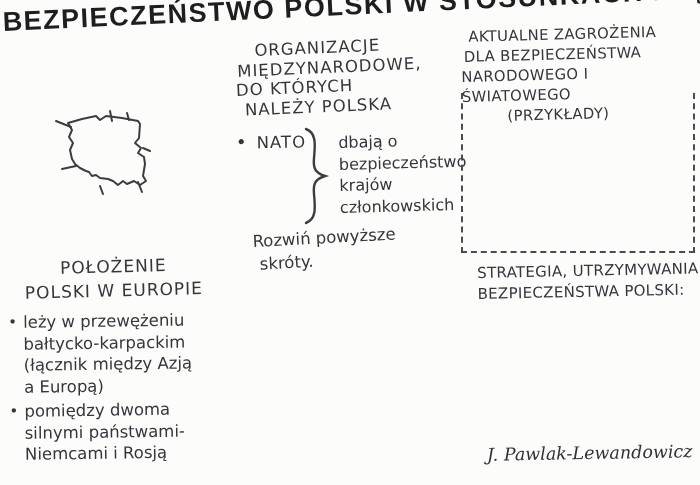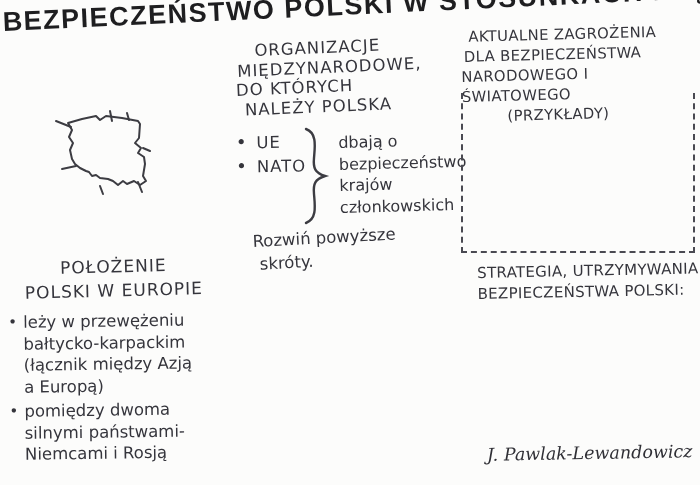--- a/index.html
+++ b/index.html
@@ -96,21 +96,20 @@
 </svg>
 
 <div class="abs hw org-heading">
   <span class="line l0">ORGANIZACJE</span>
   <span class="line l1">MIĘDZYNARODOWE,</span>
   <span class="line l2">DO KTÓRYCH</span>
   <span class="line l3">NALEŻY POLSKA</span>
 </div>
 
 <ul class="abs hw org-list">
-  <li>UE</li>
   <li>NATO</li>
 </ul>
 
 <svg class="abs brace" width="30" height="100" viewBox="0 0 30 100" fill="none">
   <path d="M5,3 C16,7 14,20 13,32 C12,42 14,47 24,50 C14,53 12,58 13,68 C14,80 16,93 5,97" stroke="#3c3c42" stroke-width="2.4" stroke-linecap="round"></path>
 </svg>
 
 <div class="abs hw org-note">
   <span class="line">dbają o</span>
   <span class="line">bezpieczeństwo</span>

